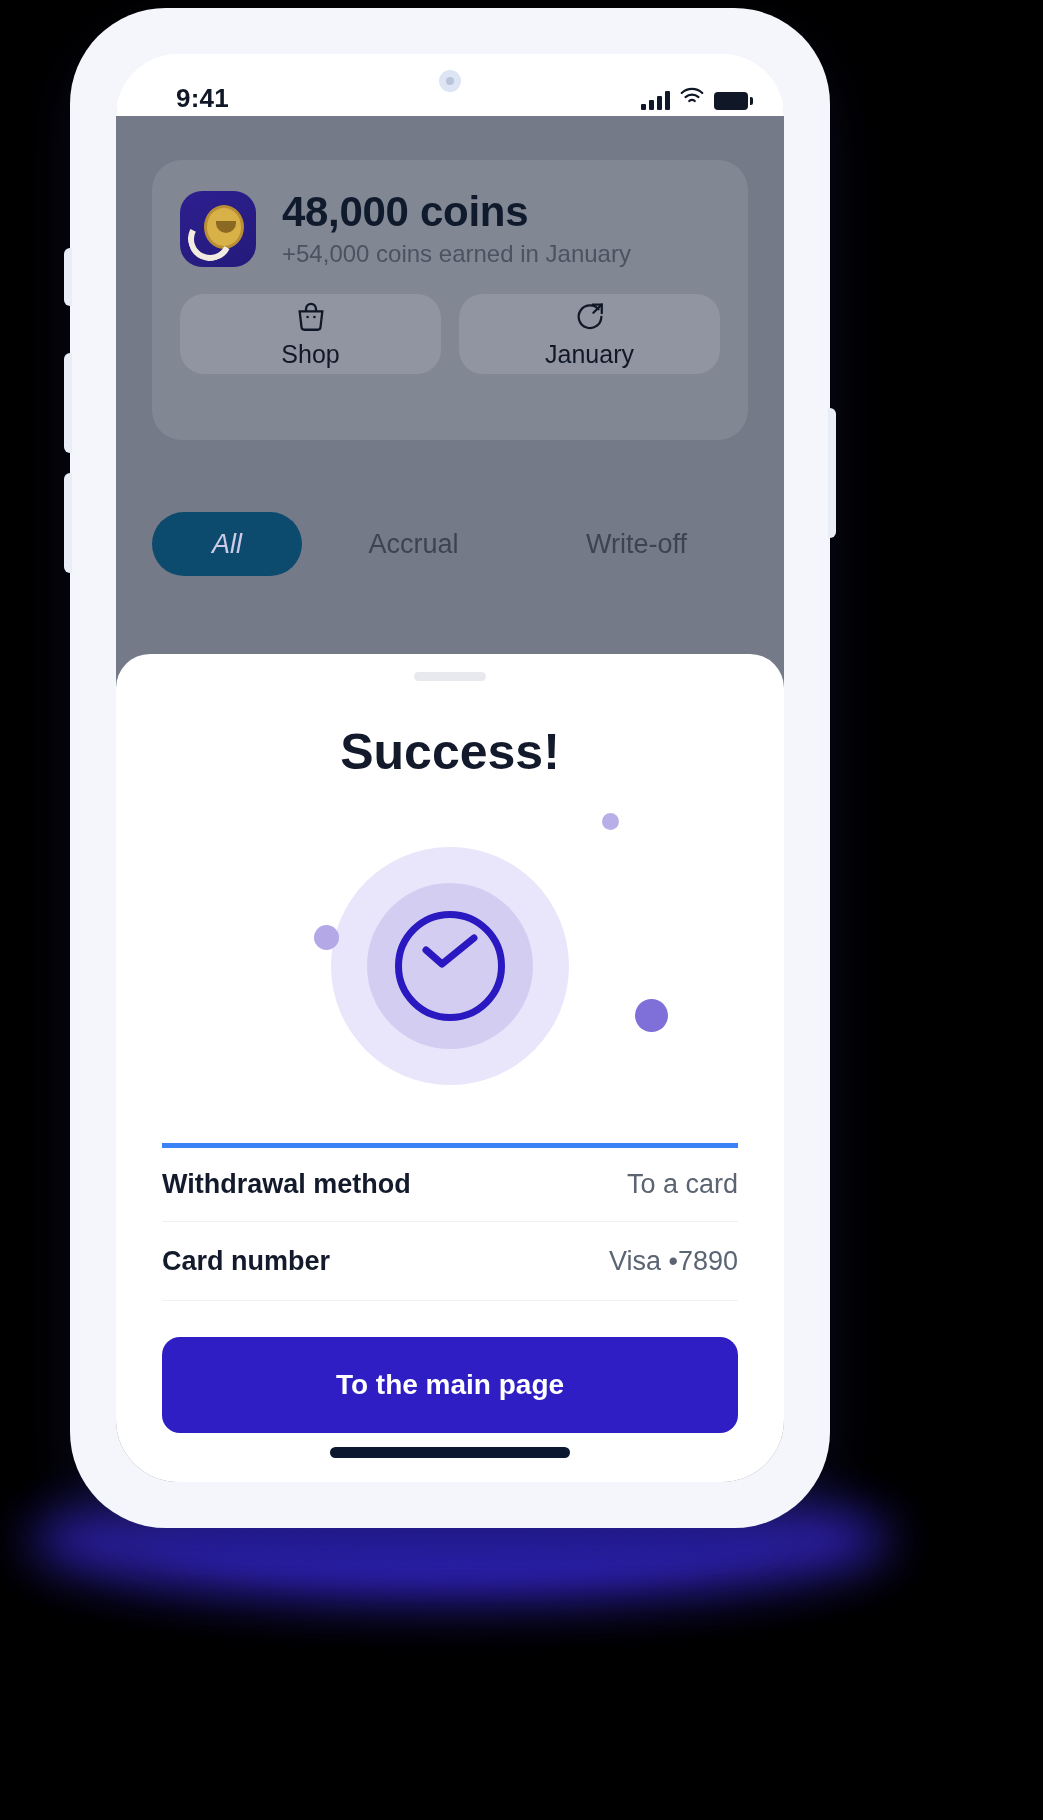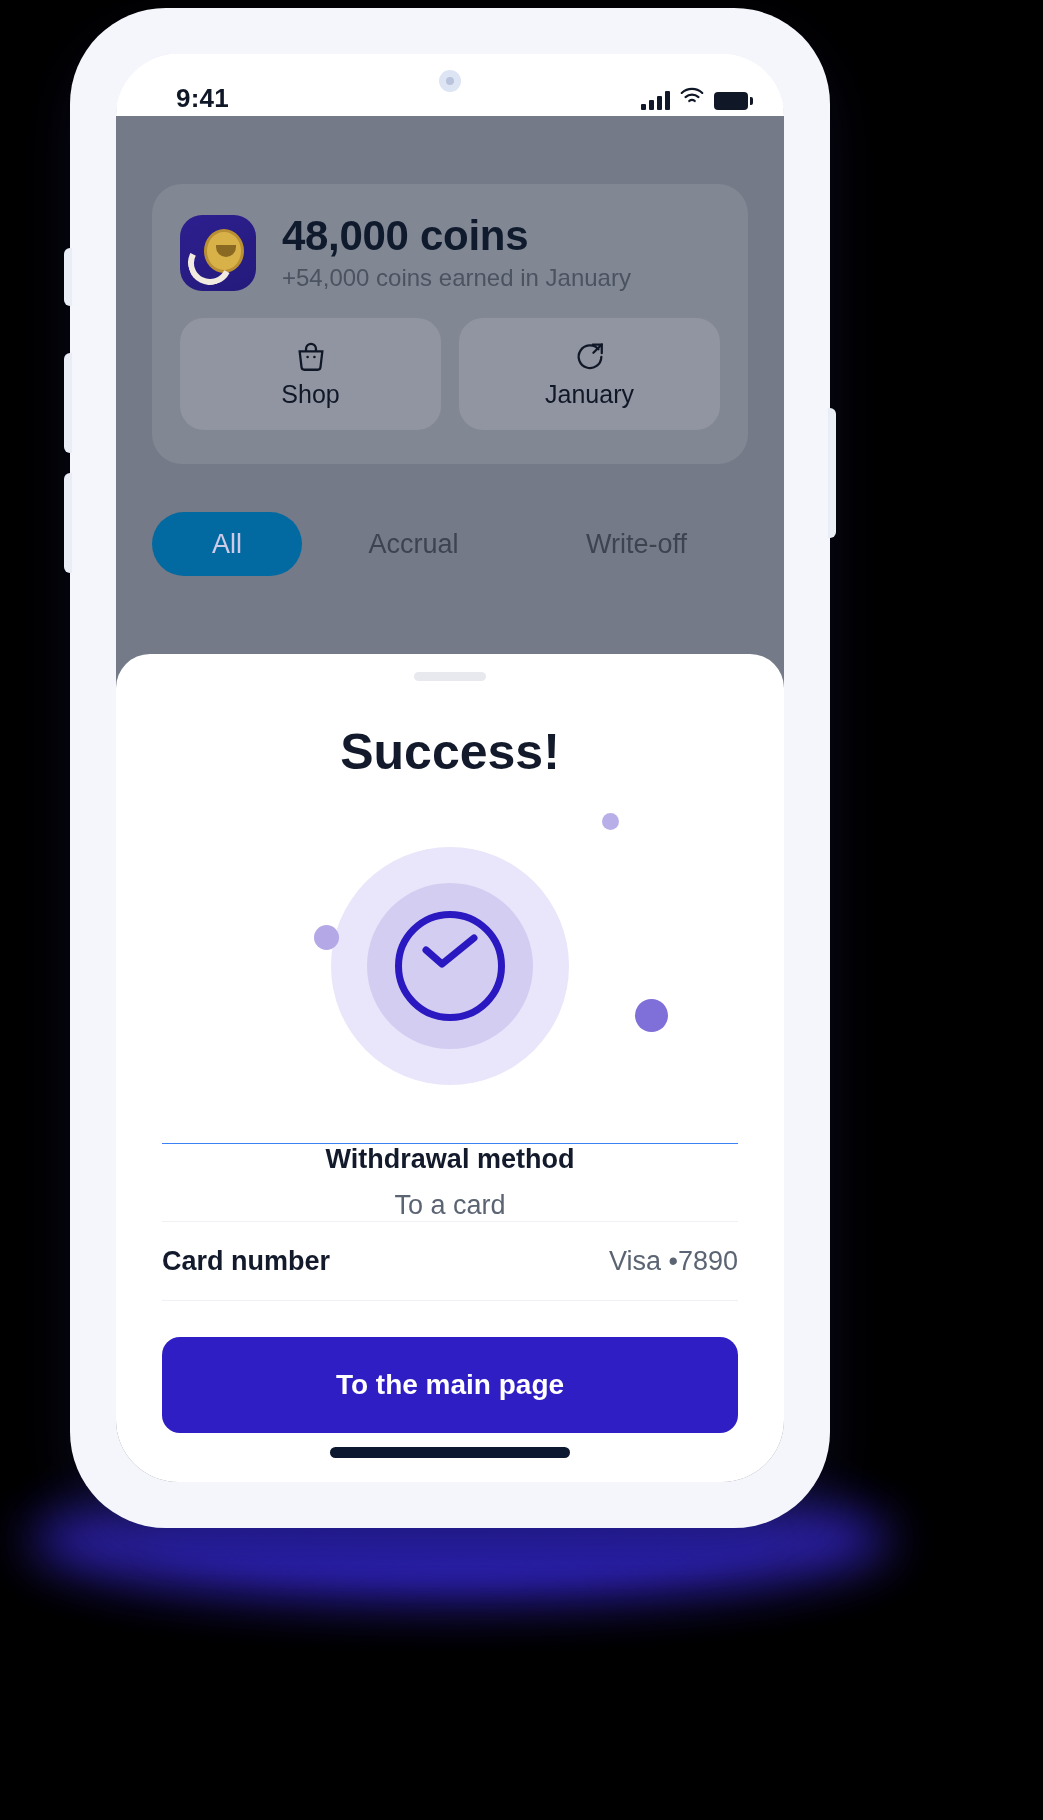--- a/index.html
+++ b/index.html
@@ -180,21 +180,21 @@
     right: -5px; top: 5px;
     width: 3px; height: 8px;
     border-radius: 0 2px 2px 0;
     background: #101828;
   }
 
   
   .coin-card {
     position: absolute;
     left: 36px;
-    top: 112px;
+    top: 88px;
     right: 36px;
     height: 280px;
     background: rgba(255,255,255,.10);
     border-radius: 30px;
     z-index: 5;
     padding: 30px 28px 24px;
   }
   .coin-head { display: flex; align-items: center; gap: 26px; }
   .coin-badge {
     width: 76px; height: 76px;
@@ -242,21 +242,21 @@
     color: #4b5361;
     margin-top: 6px;
   }
   .coin-actions {
     display: flex;
     gap: 18px;
     margin-top: 26px;
   }
   .coin-btn {
     flex: 1;
-    height: 112px;
+    height: 80px;
     border-radius: 24px;
     background: rgba(255,255,255,.12);
     display: flex;
     flex-direction: column;
     align-items: center;
     justify-content: center;
     gap: 6px;
     color: #101828;
     font-size: 25px;
   }
@@ -273,25 +273,26 @@
     z-index: 5;
   }
   .tab {
     flex: 1;
     text-align: center;
     font-size: 27px;
     color: #3d4450;
     line-height: 64px;
   }
   .tab.active {
-    background: #0369a1;
+    background: #0c4a6e;
     color: #cfcbe6;
     border-radius: 34px;
     max-width: 150px;
     flex: 0 0 150px;
+    font-style: italic;
   }
 
   
   .sheet {
     position: absolute;
     left: 0;
     right: 0;
     top: 600px;
     bottom: 0;
     background: #ffffff;
@@ -360,21 +361,21 @@
 
   
   .details { margin-top: 20px; }
   .row {
     display: flex;
     align-items: center;
     justify-content: space-between;
     height: 79px;
     border-bottom: 1px solid #eef0f4;
   }
-  .row:first-child { border-top: 1px solid #3b82f6; flex-direction: column; }
+  .row:first-child { border-top: 5px solid #3b82f6; }
   .row-label {
     font-size: 27px;
     font-weight: bold;
     color: #121a2b;
   }
   .row-value {
     font-size: 27px;
     color: #5b6472;
   }
 

